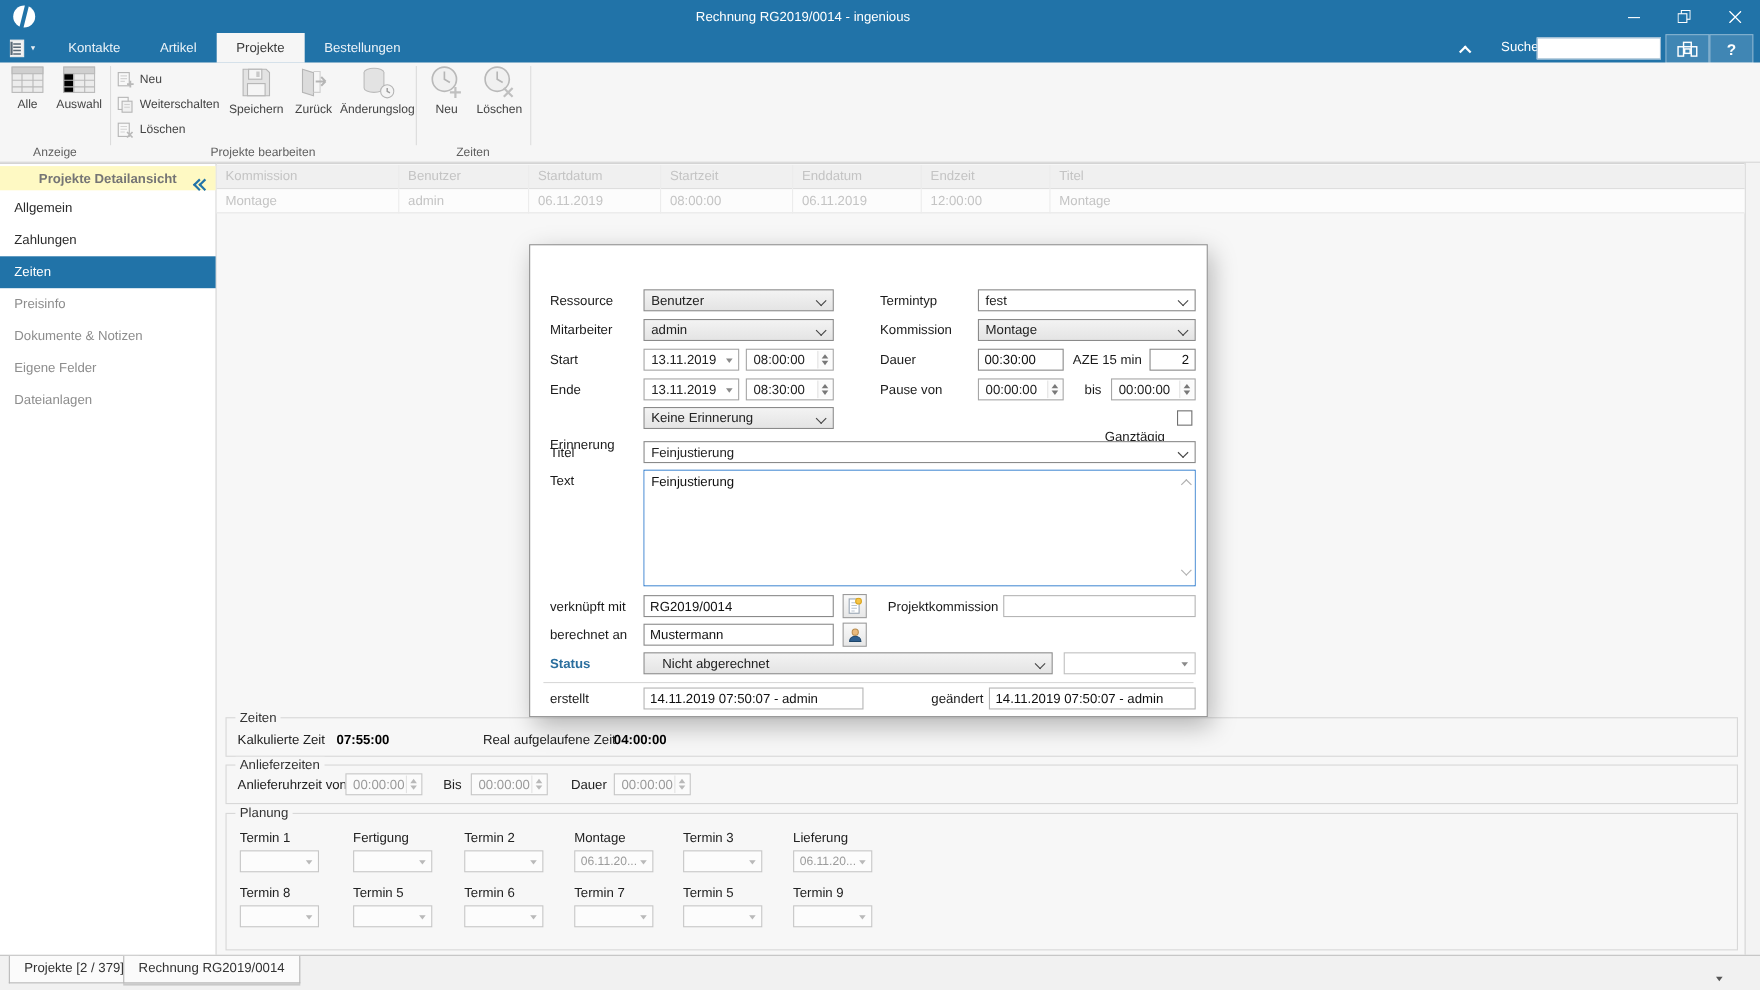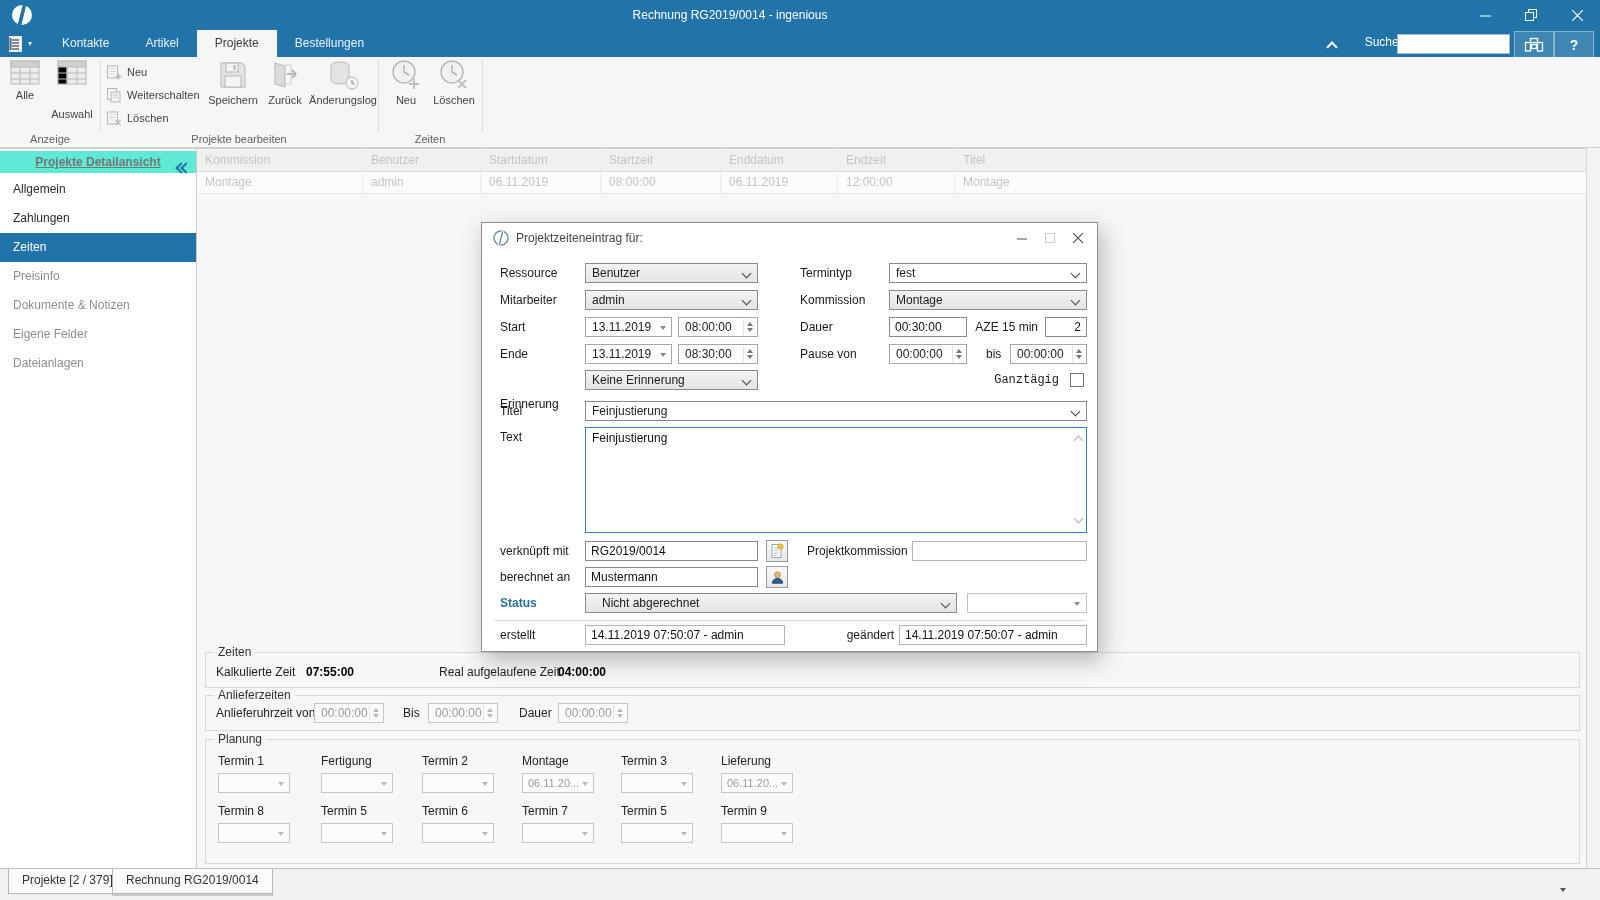--- a/index.html
+++ b/index.html
@@ -31,22 +31,22 @@
   .gsep{position:absolute;top:3px;height:72px;width:1px;background:#dcdcdc;}
   .bigbtn{position:absolute;top:2px;height:74px;display:flex;flex-direction:column;align-items:center;
        font-size:11px;color:#444;text-align:center;cursor:default;}
   .bigbtn svg{margin-bottom:3px;}
   .smbtn{position:absolute;height:20px;display:flex;align-items:center;gap:5px;font-size:11px;color:#444;cursor:default;}
   .glabel{position:absolute;top:76px;height:14px;font-size:11px;color:#5f5f5f;text-align:center;}
 
   
   .sidebar{position:absolute;left:0;top:148px;width:197px;height:720px;background:#fff;
        border-right:1px solid #c9c9c9;border-top:1px solid #d0d0d0;box-sizing:border-box;}
-  .sb-head{position:absolute;left:0;top:2px;width:196px;height:22px;background:#5eead4;
-       font-weight:bold;color:#757575;line-height:22px;text-align:center;text-decoration:underline;}
+  .sb-head{position:absolute;left:0;top:2px;width:196px;height:22px;background:#fef9c3;
+       font-weight:bold;color:#757575;line-height:22px;text-align:center;}
   .sb-collapse{position:absolute;right:4px;top:6px;width:18px;}
   .sb-item{position:absolute;left:0;width:196px;height:29px;line-height:29px;padding-left:13px;box-sizing:border-box;color:#8d8d8d;cursor:default;}
   .sb-item.dark{color:#2b2b2b;}
   .sb-item.active{background:#2173a8;color:#fff;}
 
   
   .content{position:absolute;left:197px;top:148px;width:1389px;height:720px;background:#f7f7f7;
        border-top:1px solid #d0d0d0;box-sizing:border-box;}
   .rightstrip{position:absolute;left:1586px;top:148px;width:14px;height:720px;background:#f3f3f3;border-left:1px solid #d5d5d5;box-sizing:border-box;}
   .grid-head{position:absolute;left:197px;top:150px;width:1389px;height:22px;display:flex;background:#f0f0f0;border-bottom:1px solid #dcdcdc;box-sizing:border-box;}
@@ -179,21 +179,21 @@
   <div class="ribbon">
 
     <div class="bigbtn" style="left:4px;width:42px;">
       <svg width="30" height="27" viewBox="0 0 30 27">
         <rect x="1" y="2" width="28" height="23" fill="#ececec" stroke="#b9b9b9"></rect>
         <rect x="1" y="2" width="28" height="6" fill="#cfcfcf" stroke="#b9b9b9"></rect>
         <path d="M1 14h28M1 20h28M10 8v17M20 8v17" stroke="#b9b9b9" fill="none"></path>
       </svg>
       <span>Alle</span>
     </div>
-    <div class="bigbtn" style="left:47px;width:50px;gap:19px;">
+    <div class="bigbtn" style="left:47px;width:50px;">
       <svg width="30" height="27" viewBox="0 0 30 27">
         <rect x="1" y="2" width="28" height="23" fill="#ececec" stroke="#b9b9b9"></rect>
         <rect x="1" y="2" width="28" height="6" fill="#cfcfcf" stroke="#b9b9b9"></rect>
         <rect x="1" y="8" width="9" height="17" fill="#dededе" stroke="#b9b9b9"></rect>
         <path d="M1 14h28M1 20h28M10 8v17M20 8v17" stroke="#b9b9b9" fill="none"></path>
       </svg>
       <span>Auswahl</span>
     </div>
     <div class="gsep" style="left:100px;"></div>
 
@@ -370,45 +370,20 @@
     <div class="dcombo" style="left:216px;top:83px;width:72px;"><span></span><span class="tri"></span></div>
     <span class="plabel" style="left:316px;top:62px;">Termin 7</span>
     <div class="dcombo" style="left:316px;top:83px;width:72px;"><span></span><span class="tri"></span></div>
     <span class="plabel" style="left:415px;top:62px;">Termin 5</span>
     <div class="dcombo" style="left:415px;top:83px;width:72px;"><span></span><span class="tri"></span></div>
     <span class="plabel" style="left:515px;top:62px;">Termin 9</span>
     <div class="dcombo" style="left:515px;top:83px;width:72px;"><span></span><span class="tri"></span></div>
   </div>
 
   <div class="dialog">
-    <div class="dlg-title">
-      <span class="abs" style="left:11px;top:7px;">
-        <svg width="16" height="16" viewBox="0 0 16 16">
-          <circle cx="8" cy="8" r="7" fill="none" stroke="#6e8ea6" stroke-width="1.4"></circle>
-          <rect x="6.9" y="0.5" width="2.2" height="15" fill="#fff" transform="rotate(14 8 8)"></rect>
-          <rect x="7.3" y="1.5" width="1.4" height="13" fill="#6e8ea6" transform="rotate(14 8 8)"></rect>
-        </svg>
-      </span>
-      <span class="txt">Projektzeiteneintrag für:</span>
-      <div class="dwin" style="right:62px;">
-        <svg width="10" height="10">
-            <line x1="0" y1="6" x2="10" y2="6" stroke="#555" stroke-width="1"></line>
-          </svg>
-      </div>
-      <div class="dwin" style="right:34px;">
-        <svg width="10" height="10">
-            <rect x="0.5" y="0.5" width="9" height="9" fill="none" stroke="#cfcfcf"></rect>
-          </svg>
-      </div>
-      <div class="dwin" style="right:6px;">
-        <svg width="10" height="10">
-            <path d="M0 0 L10 10 M10 0 L0 10" stroke="#555" stroke-width="1.2"></path>
-          </svg>
-      </div>
-    </div>
 
     <span class="dl" style="left:18px;top:40px;">Ressource</span>
     <div class="combo" style="left:103px;top:40px;width:173px;">
       <span>Benutzer</span><span class="chv"></span>
     </div>
     <span class="dl" style="left:318px;top:40px;">Termintyp</span>
     <div class="combo white" style="left:407px;top:40px;width:198px;">
       <span>fest</span><span class="chv"></span>
     </div>
 
@@ -458,21 +433,21 @@
       <span>00:00:00</span><span class="spin">
           <i class="u"></i>
           <i class="d"></i>
         </span>
     </div>
 
     <span class="dl" style="left:18px;top:147px;margin-top:24px;">Erinnerung</span>
     <div class="combo" style="left:103px;top:147px;width:173px;">
       <span>Keine Erinnerung</span><span class="chv"></span>
     </div>
-    <span class="dl" style="left:495px;top:147px;width:82px;text-align:right;font-family:Liberation Mono, monospace;">Ganztägig</span>
+    <span class="dl" style="left:495px;top:164px;width:82px;text-align:right;">Ganztägig</span>
     <div class="cb" style="left:588px;top:150px;"></div>
 
     <span class="dl" style="left:18px;top:178px;">Titel</span>
     <div class="combo white" style="left:103px;top:178px;width:502px;">
       <span>Feinjustierung</span><span class="chv"></span>
     </div>
 
     <span class="dl" style="left:18px;top:204px;">Text</span>
     <div class="txtw" style="left:103px;top:204px;width:502px;height:106px;">
       <textarea style="">Feinjustierung</textarea>

